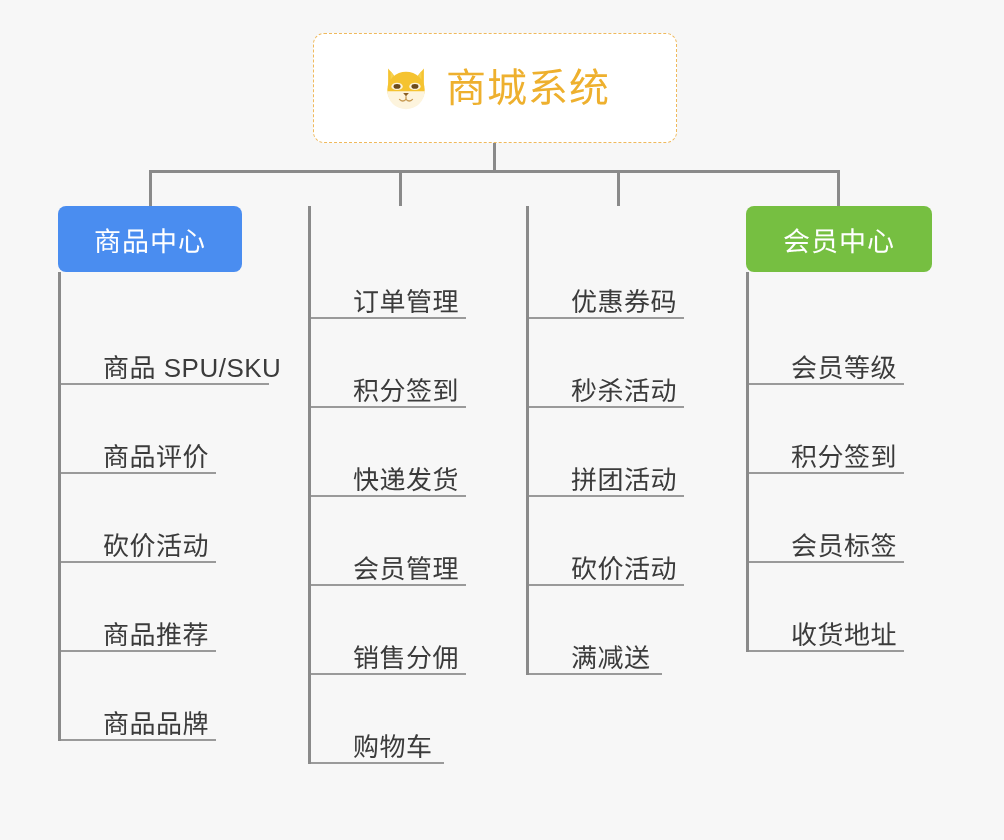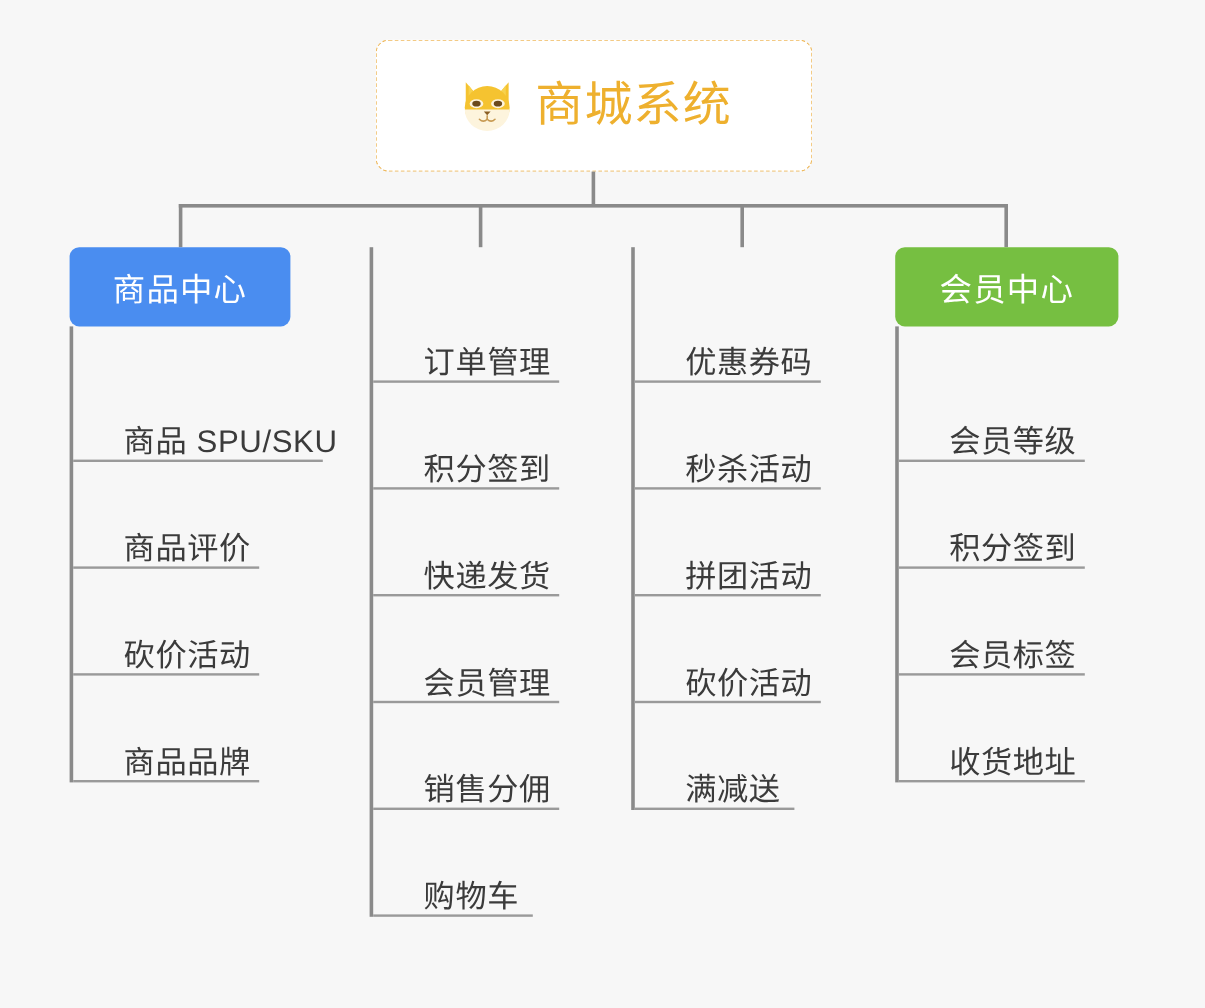--- a/index.html
+++ b/index.html
@@ -186,20 +186,24 @@
       </div>
       <div class="leaf-item">
         <span class="leaf-label">商品评价</span>
         <span class="leaf-underline" style="width: 155px;"></span>
       </div>
       <div class="leaf-item">
         <span class="leaf-label">砍价活动</span>
         <span class="leaf-underline" style="width: 155px;"></span>
       </div>
       <div class="leaf-item">
+        <span class="leaf-label">商品推荐</span>
+        <span class="leaf-underline" style="width: 155px;"></span>
+      </div>
+      <div class="leaf-item">
         <span class="leaf-label">商品品牌</span>
         <span class="leaf-underline" style="width: 155px;"></span>
       </div>
     </div>
   </div>
 
   <div class="column c2">
     <div class="leaf-list">
       <div class="leaf-item">
         <span class="leaf-label">订单管理</span>

